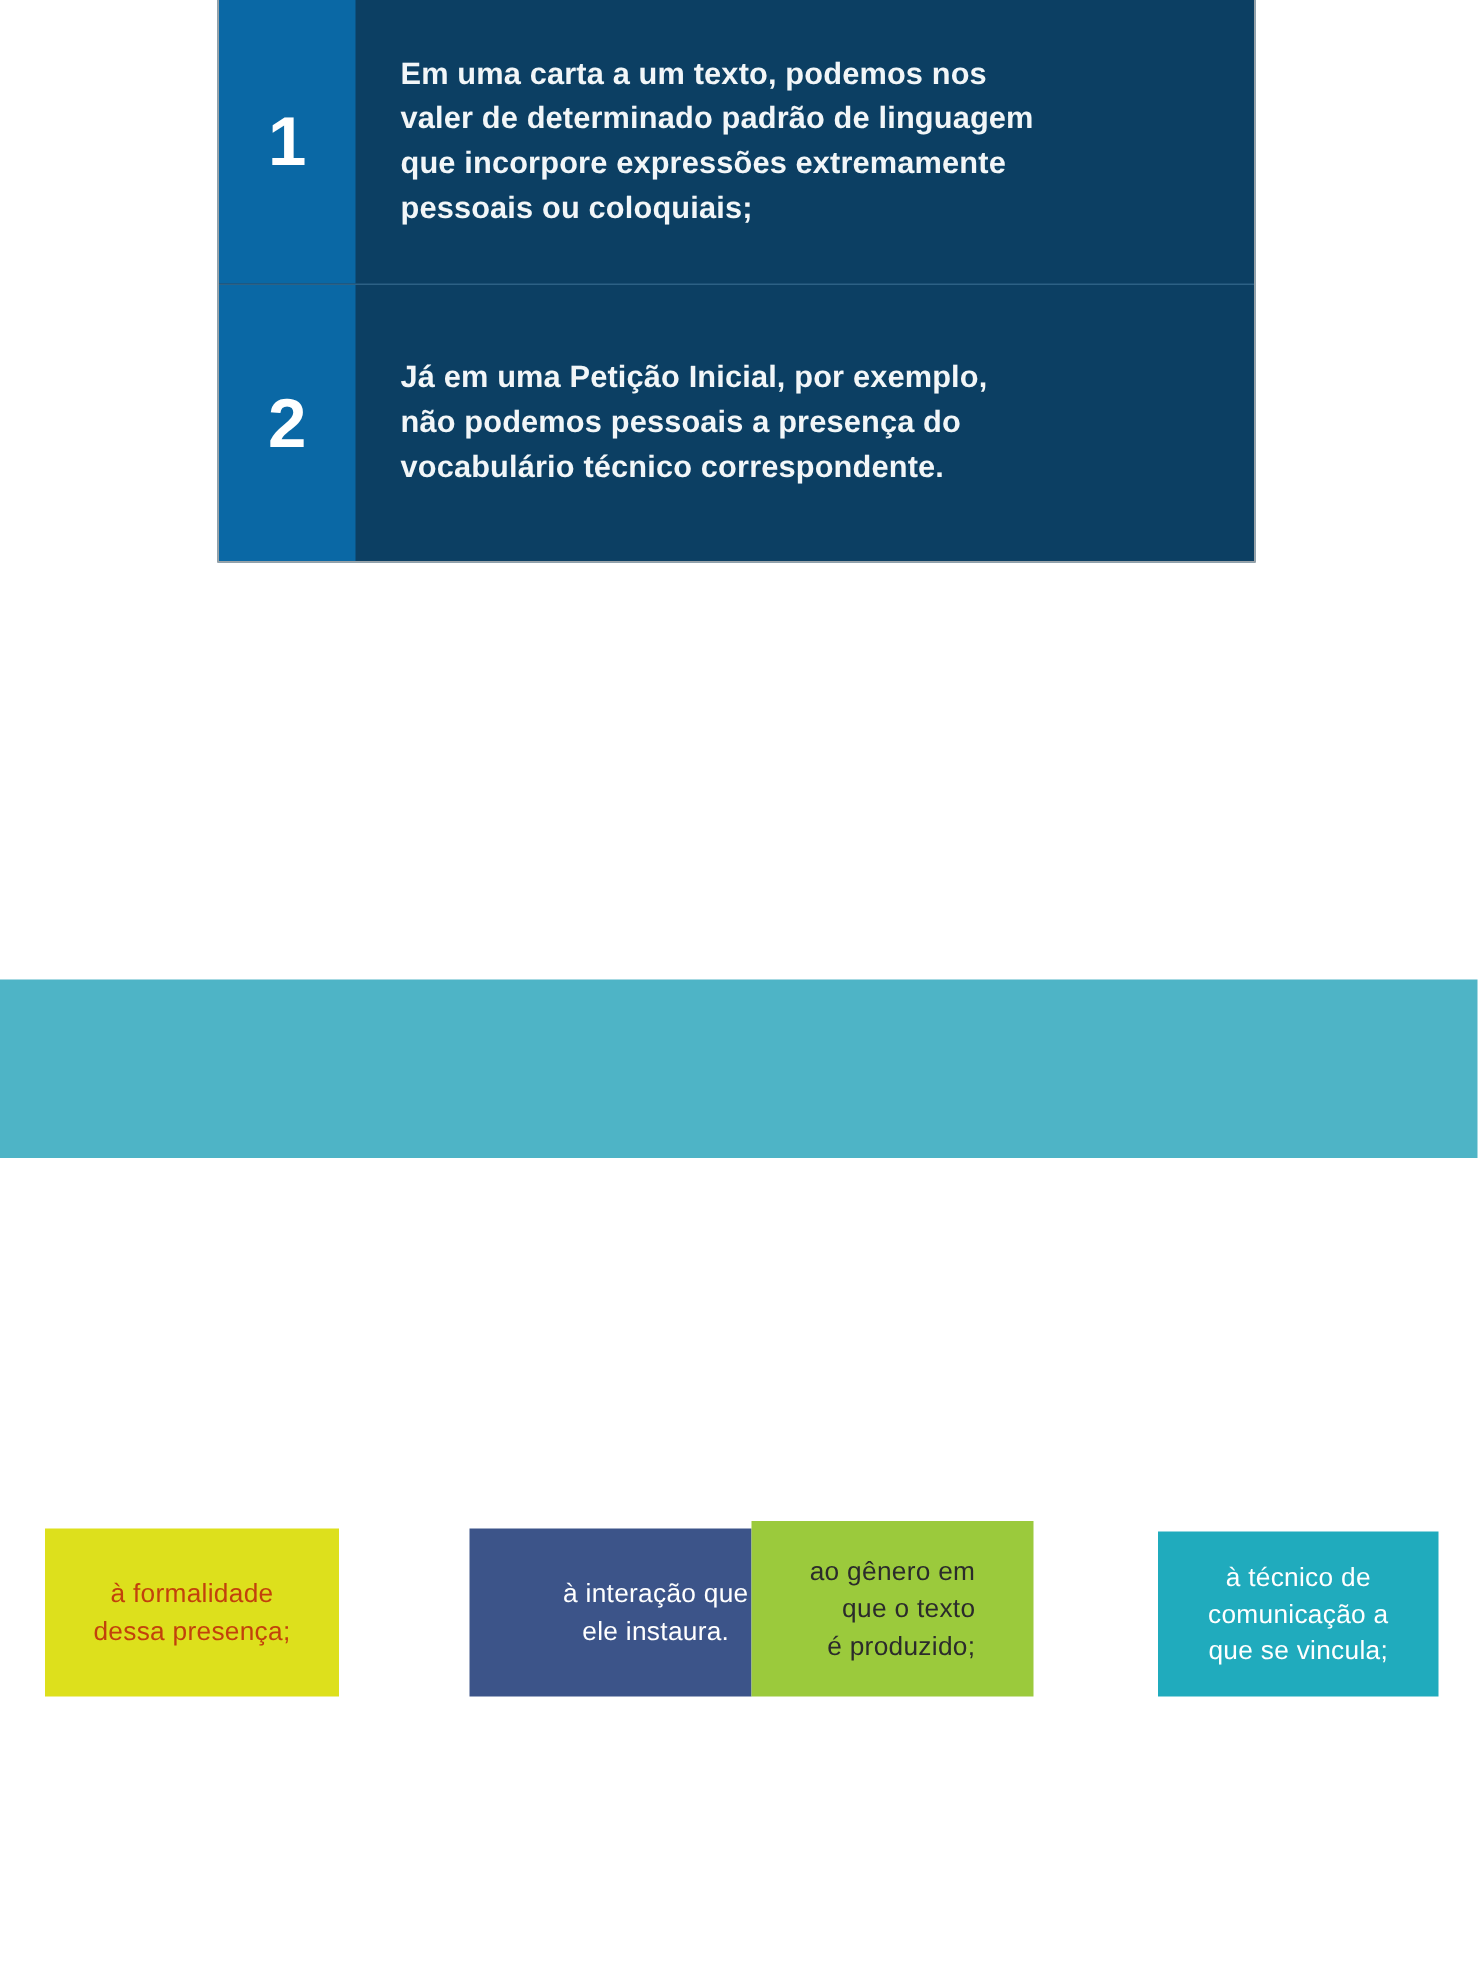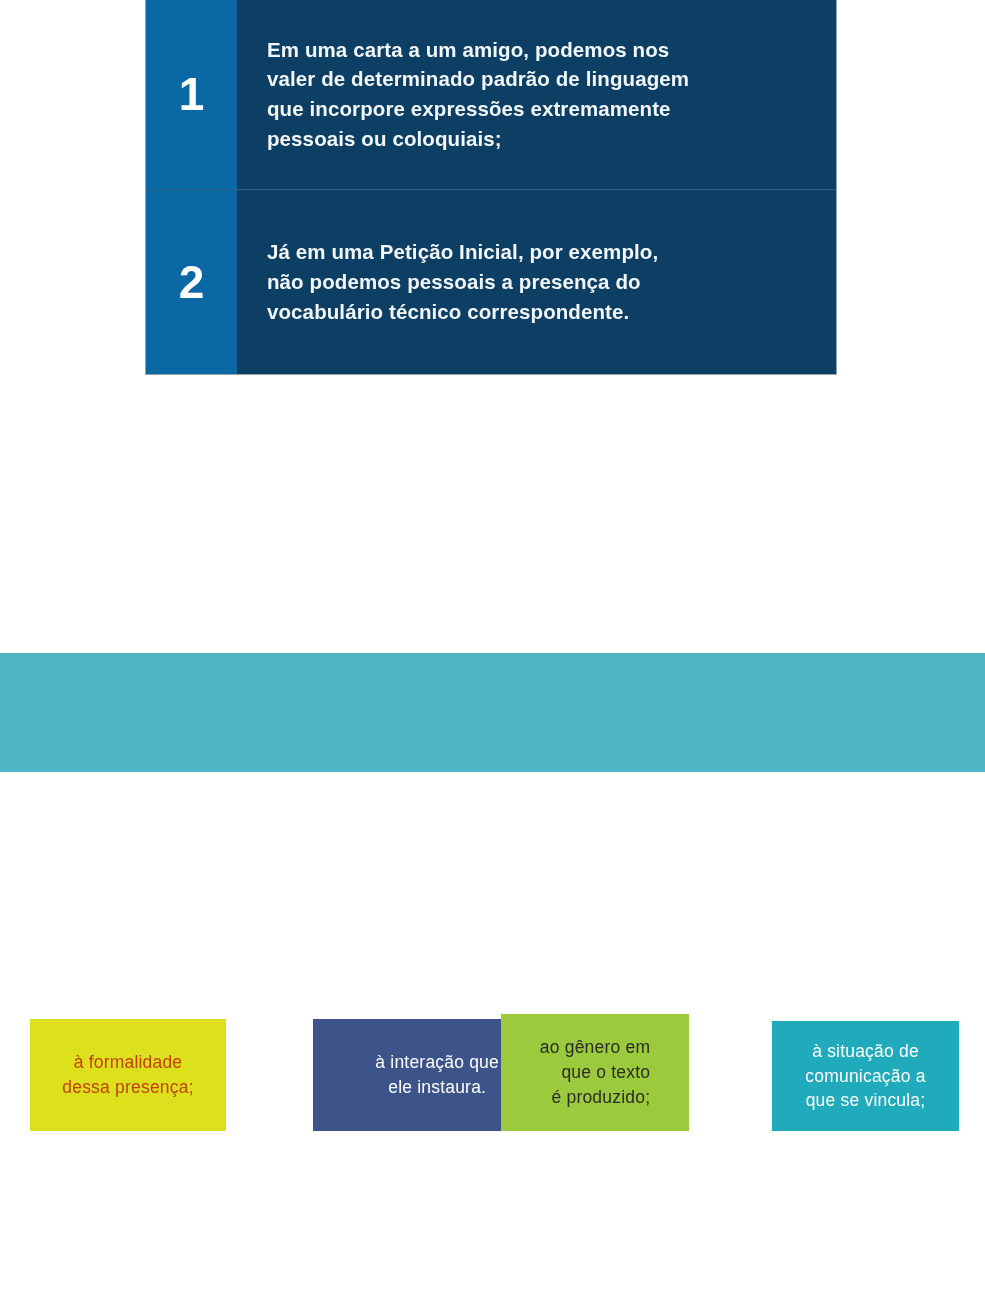--- a/index.html
+++ b/index.html
@@ -121,21 +121,21 @@
   }
 </style>
 </head>
 <body>
 
 <div id="numbered-card">
 
   <div class="num-row row-1">
     <div class="num-badge">1</div>
     <div class="num-body">
-      <span class="ln">Em uma carta a um amigo, podemos nos</span>
+      <span class="ln">Em uma carta a um texto, podemos nos</span>
       <span class="ln">valer de determinado padrão de linguagem</span>
       <span class="ln">que incorpore expressões extremamente</span>
       <span class="ln">pessoais ou coloquiais;</span>
     </div>
   </div>
 
   <div class="num-row row-2">
     <div class="num-badge">2</div>
     <div class="num-body">
       <span class="ln">Já em uma Petição Inicial, por exemplo,</span>
@@ -165,17 +165,17 @@
 <div class="tag-box" id="box-genero">
   <div class="tag-text">
     <span class="ln">ao gênero em</span>
     <span class="ln">que o texto</span>
     <span class="ln">é produzido;</span>
   </div>
 </div>
 
 <div class="tag-box" id="box-situacao">
   <div class="tag-text">
-    <span class="ln">à situação de</span>
+    <span class="ln">à técnico de</span>
     <span class="ln">comunicação a</span>
     <span class="ln">que se vincula;</span>
   </div>
 </div>
 
 </body></html>

